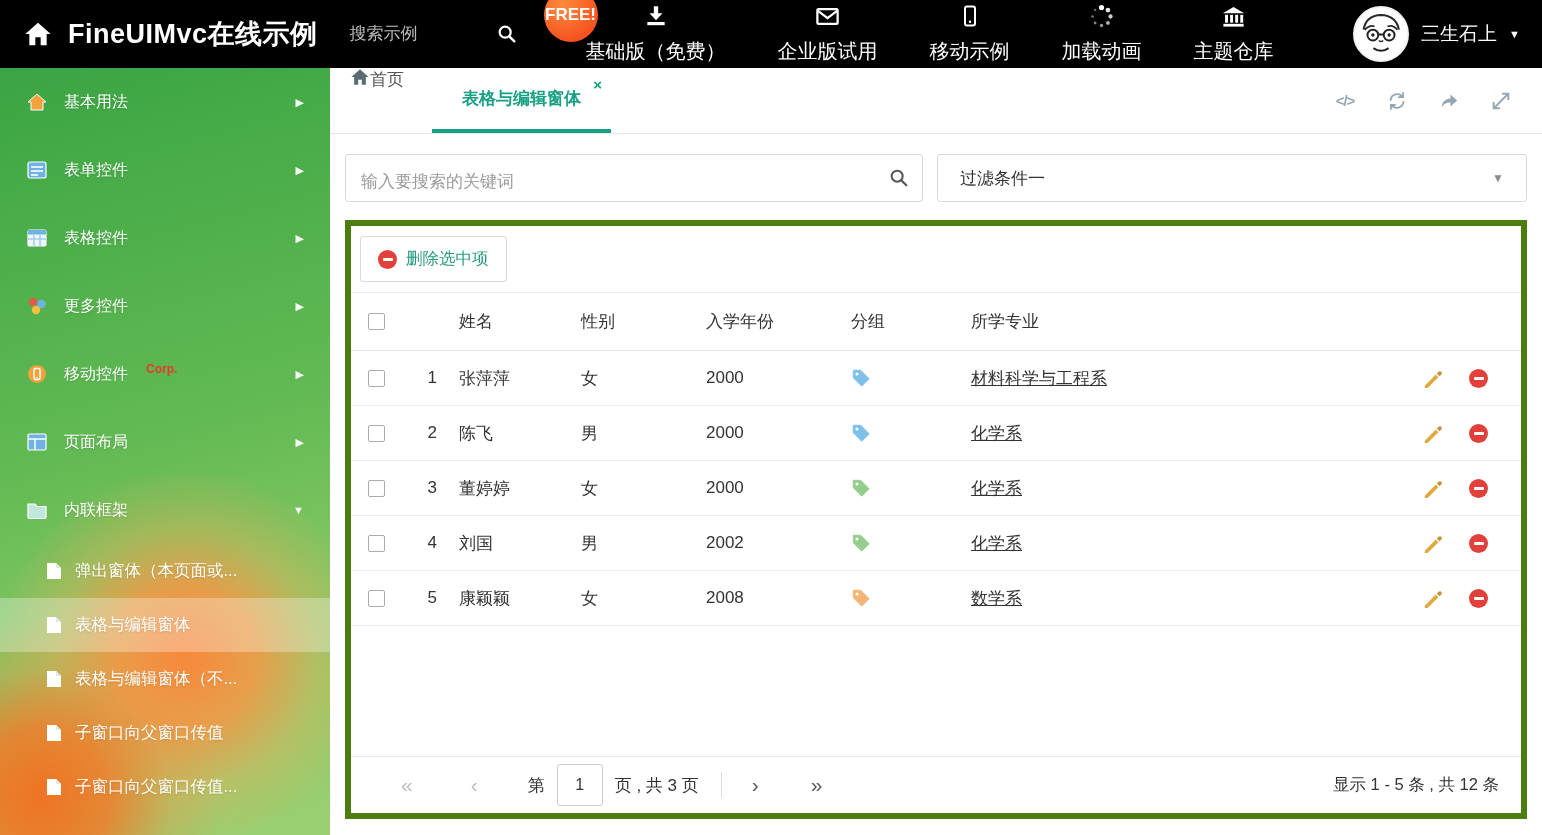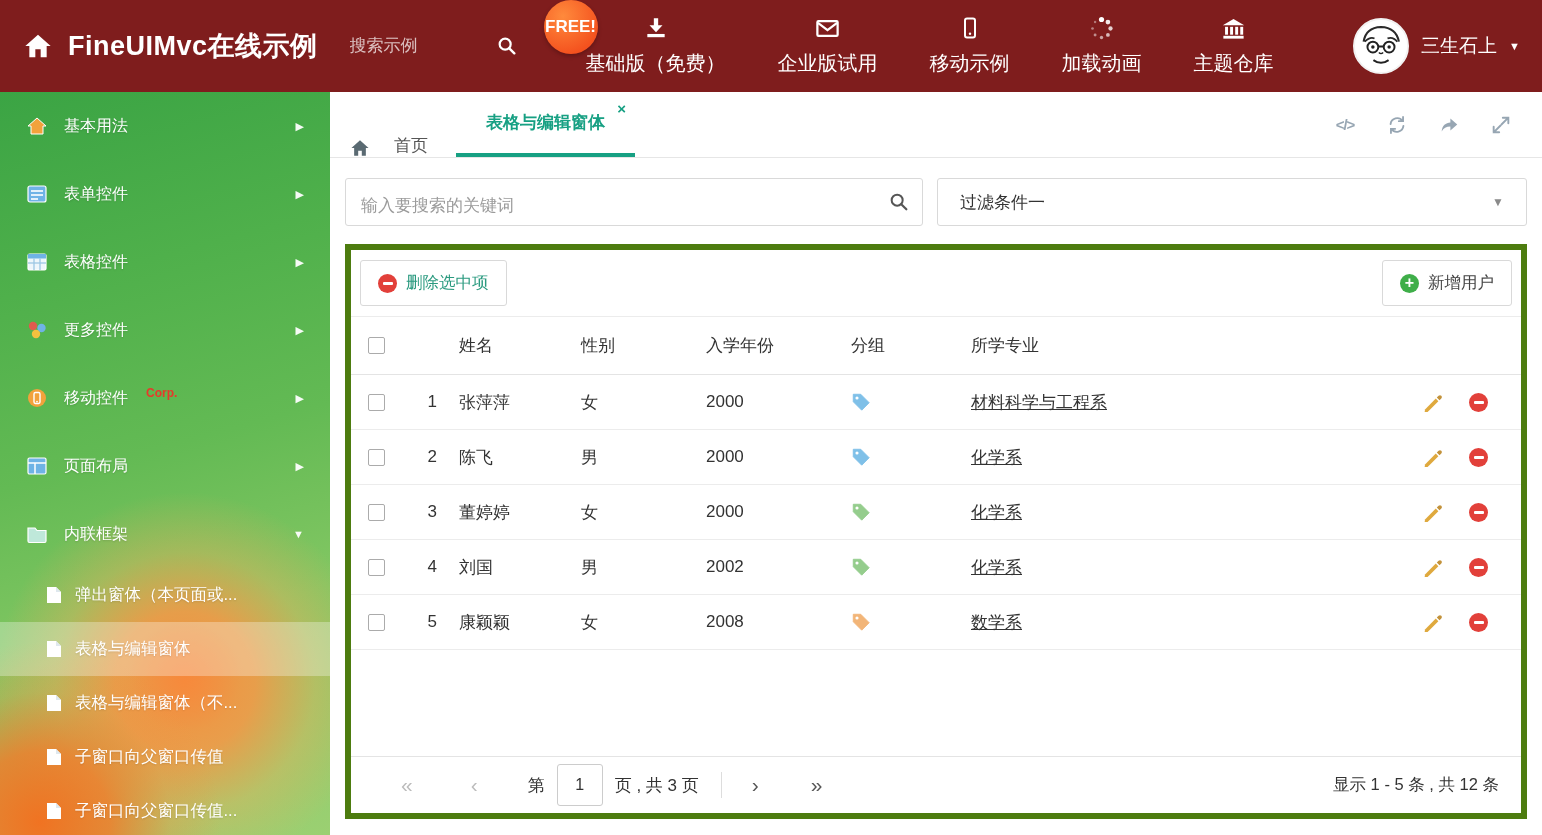--- a/index.html
+++ b/index.html
@@ -1,21 +1,21 @@
 <!DOCTYPE html>
 <html><head>
 <meta charset="utf-8">
 <style>
   * { margin:0; padding:0; box-sizing:border-box; }
   body { font-family:"Liberation Sans","DejaVu Sans",sans-serif; background:#fff; }
   .app { width:1542px; height:835px; position:relative; display:flex; flex-direction:column; overflow:hidden; background:#fff; }
 
   
   header {
-    height:92px; flex-shrink:0; background:#7f1d1d; display:flex; align-items:center;
+    height:68px; flex-shrink:0; background:#000000; display:flex; align-items:center;
     padding:0 22px; color:#fff; position:relative; z-index:5;
   }
   .brand { display:flex; align-items:center; gap:14px; }
   .brand .home-ic { width:32px; height:32px; }
   .brand-title { font-size:27px; font-weight:bold; letter-spacing:0.5px; }
   .hsearch { display:flex; align-items:center; margin-left:32px; }
   .hsearch input {
     width:140px; background:transparent; border:none; outline:none; color:#fff;
     font-size:17px; font-family:inherit;
   }
@@ -59,21 +59,21 @@
     height:54px; display:flex; align-items:center; padding:0 26px 0 46px; gap:13px; cursor:pointer;
   }
   .side-sub.active { background:rgba(255,255,255,0.3); }
   .side-sub .ficon { width:16px; height:18px; flex-shrink:0; display:flex; }
   .side-sub .sublabel { font-size:16.5px; text-shadow:0 1px 2px rgba(0,0,0,0.12); white-space:nowrap; }
 
   
   main { flex:1; display:flex; flex-direction:column; min-width:0; background:#fff; }
 
   .tabbar { height:66px; flex-shrink:0; display:flex; align-items:stretch; border-bottom:1px solid #e6e6e6; }
-  .tab-home { display:flex; align-items:flex-end; gap:24px; padding:0 28px 0 20px; color:#555; font-size:17px; cursor:pointer; }
+  .tab-home { display:flex; align-items:flex-start; gap:0; padding:0 28px 0 20px; color:#555; font-size:17px; cursor:pointer; }
   .tab-home .thico { width:20px; height:18px; display:flex; }
   .tab-active {
     position:relative; display:flex; align-items:center; padding:0 30px; color:#17a083;
     font-size:17px; font-weight:bold; border-bottom:4px solid #17a083; cursor:pointer;
   }
   .tab-active .close-x { position:absolute; top:9px; right:9px; font-size:15px; font-weight:bold; color:#17a083; line-height:1; cursor:pointer; }
   .tab-tools { margin-left:auto; display:flex; align-items:center; gap:30px; padding-right:30px; color:#97a6b3; }
   .tab-tools .ticon { width:22px; height:22px; display:flex; align-items:center; justify-content:center; cursor:pointer; }
   .tab-tools .code-txt { font-size:15px; font-weight:bold; letter-spacing:-1px; }
 
@@ -428,24 +428,20 @@
         </div>
       </div>
 
       <div class="panel">
 
         <div class="ptoolbar">
           <button class="btn btn-del">
             <span class="ic-del-circle"></span>
             <span>删除选中项</span>
           </button>
-          <button class="btn btn-add">
-            <span class="ic-add-circle"></span>
-            <span>新增用户</span>
-          </button>
         </div>
 
         <div class="grid-head">
           <div class="cell-check">
               <span class="checkbox"></span>
             </div>
           <div></div>
           <div>姓名</div>
           <div>性别</div>
           <div>入学年份</div>

